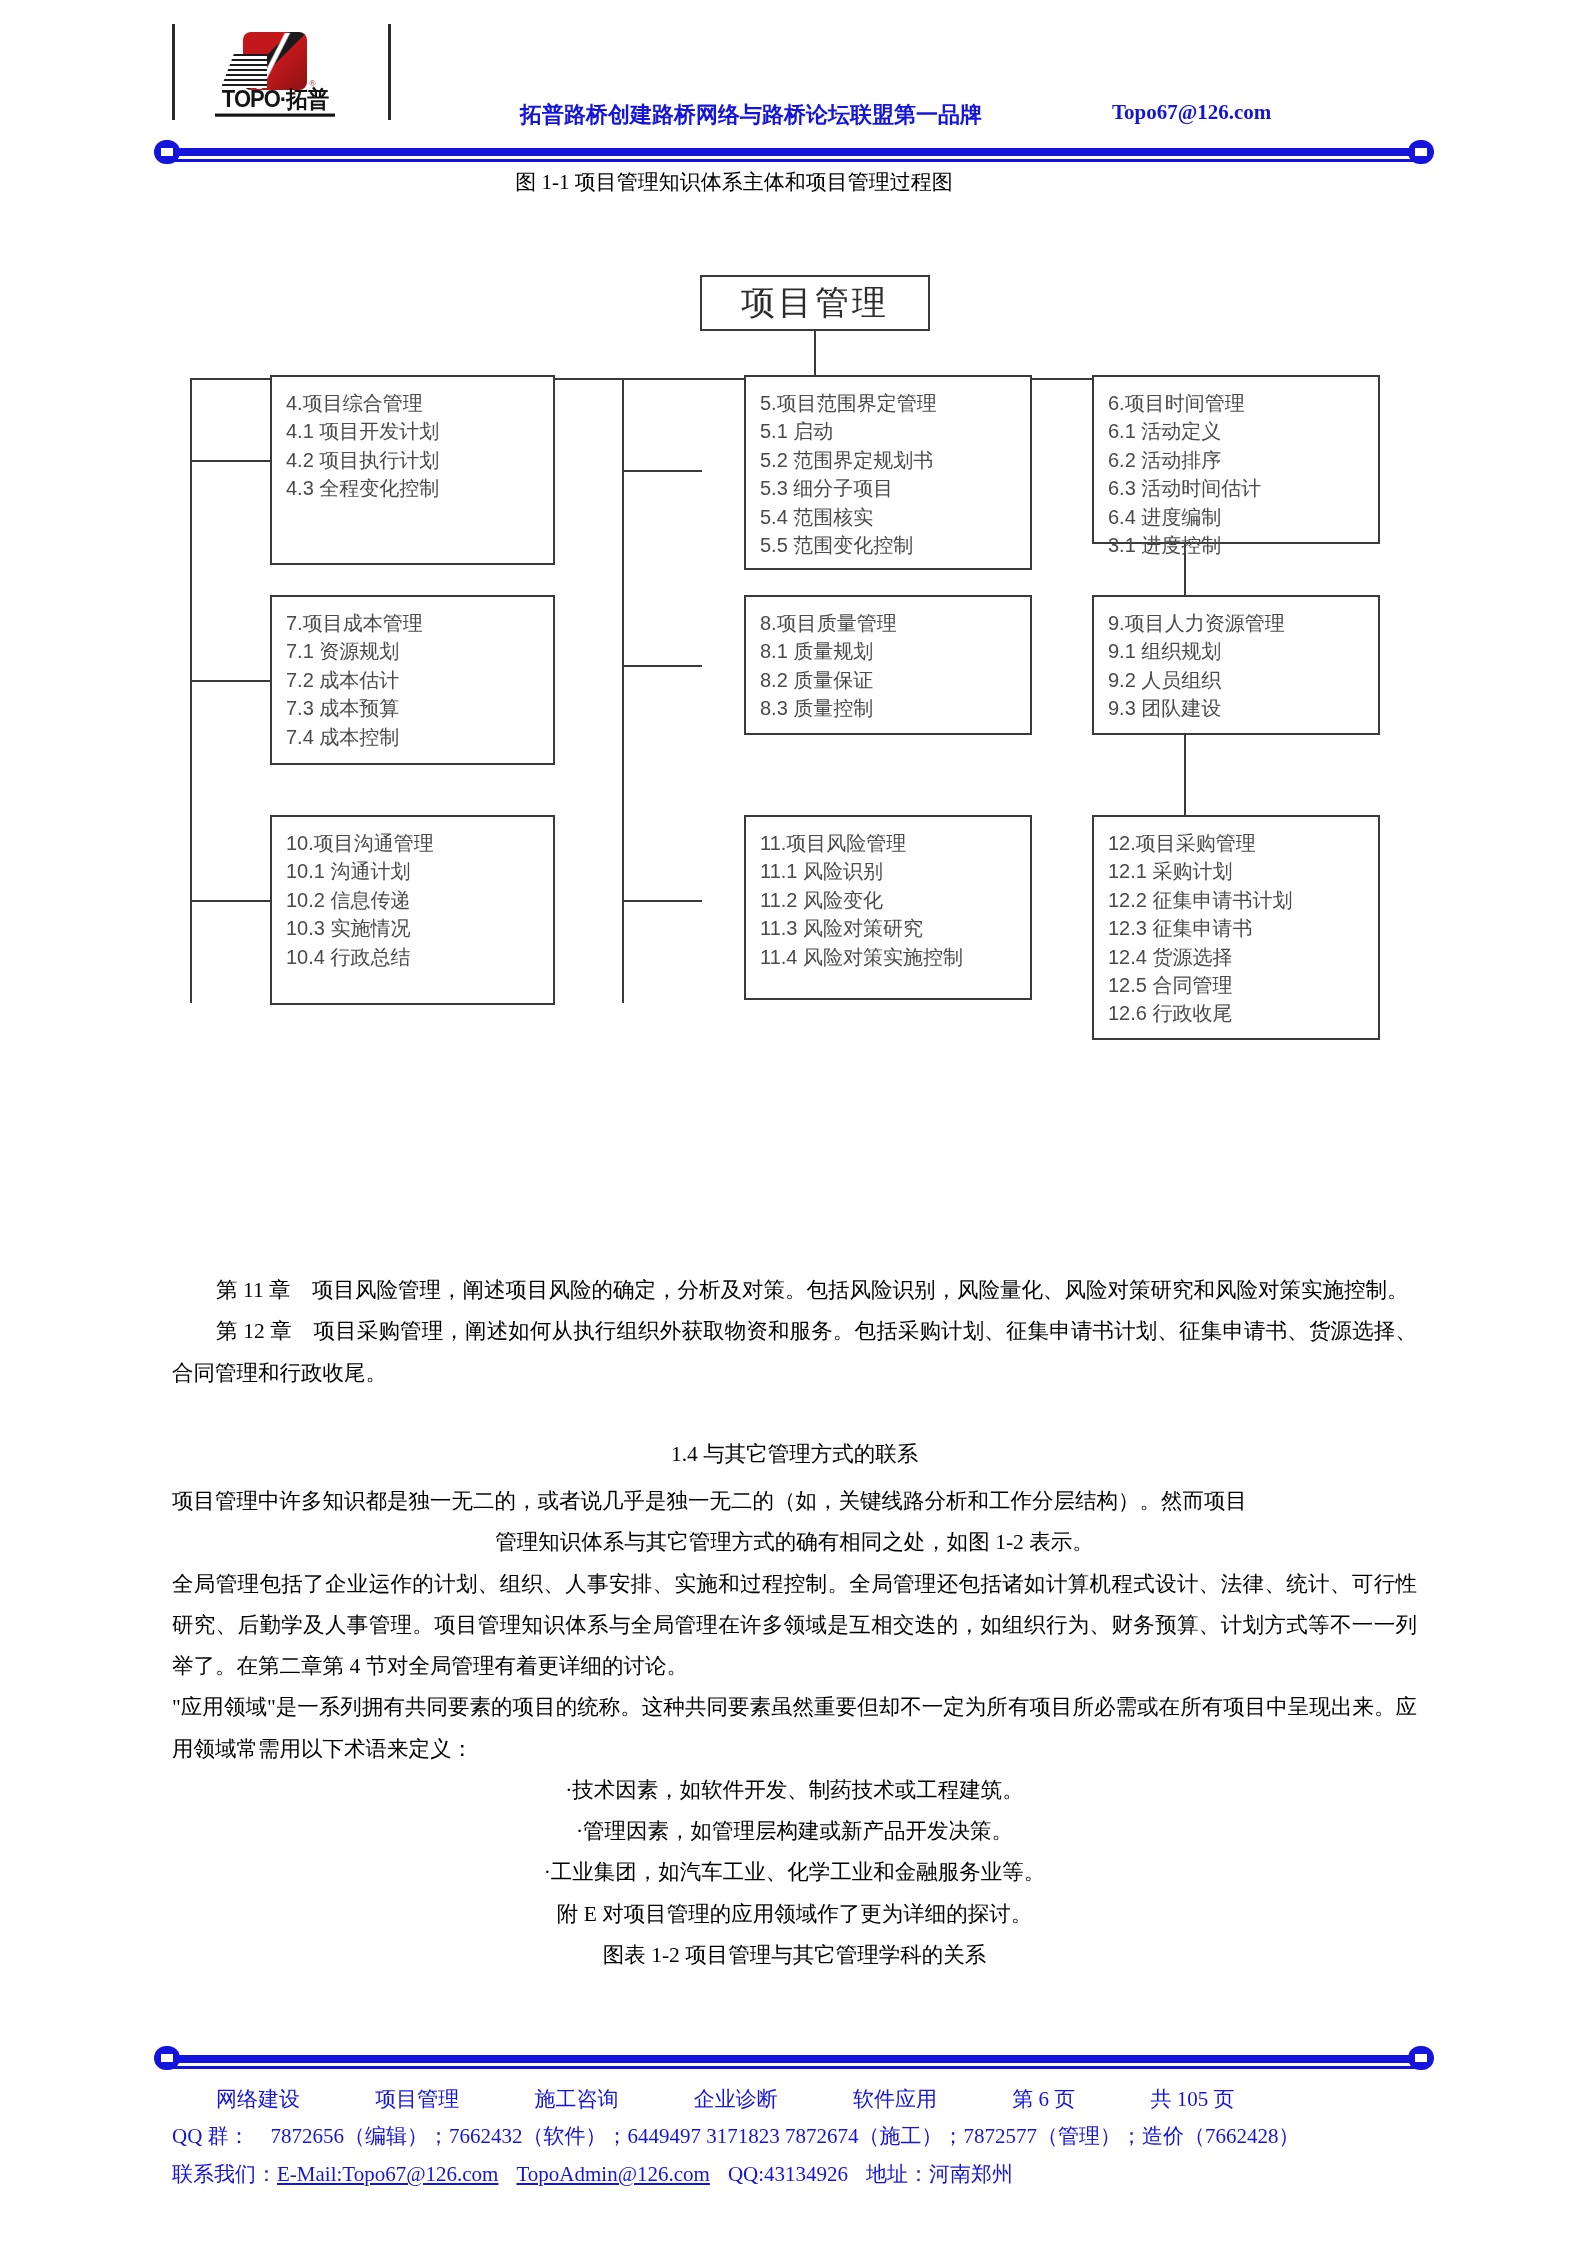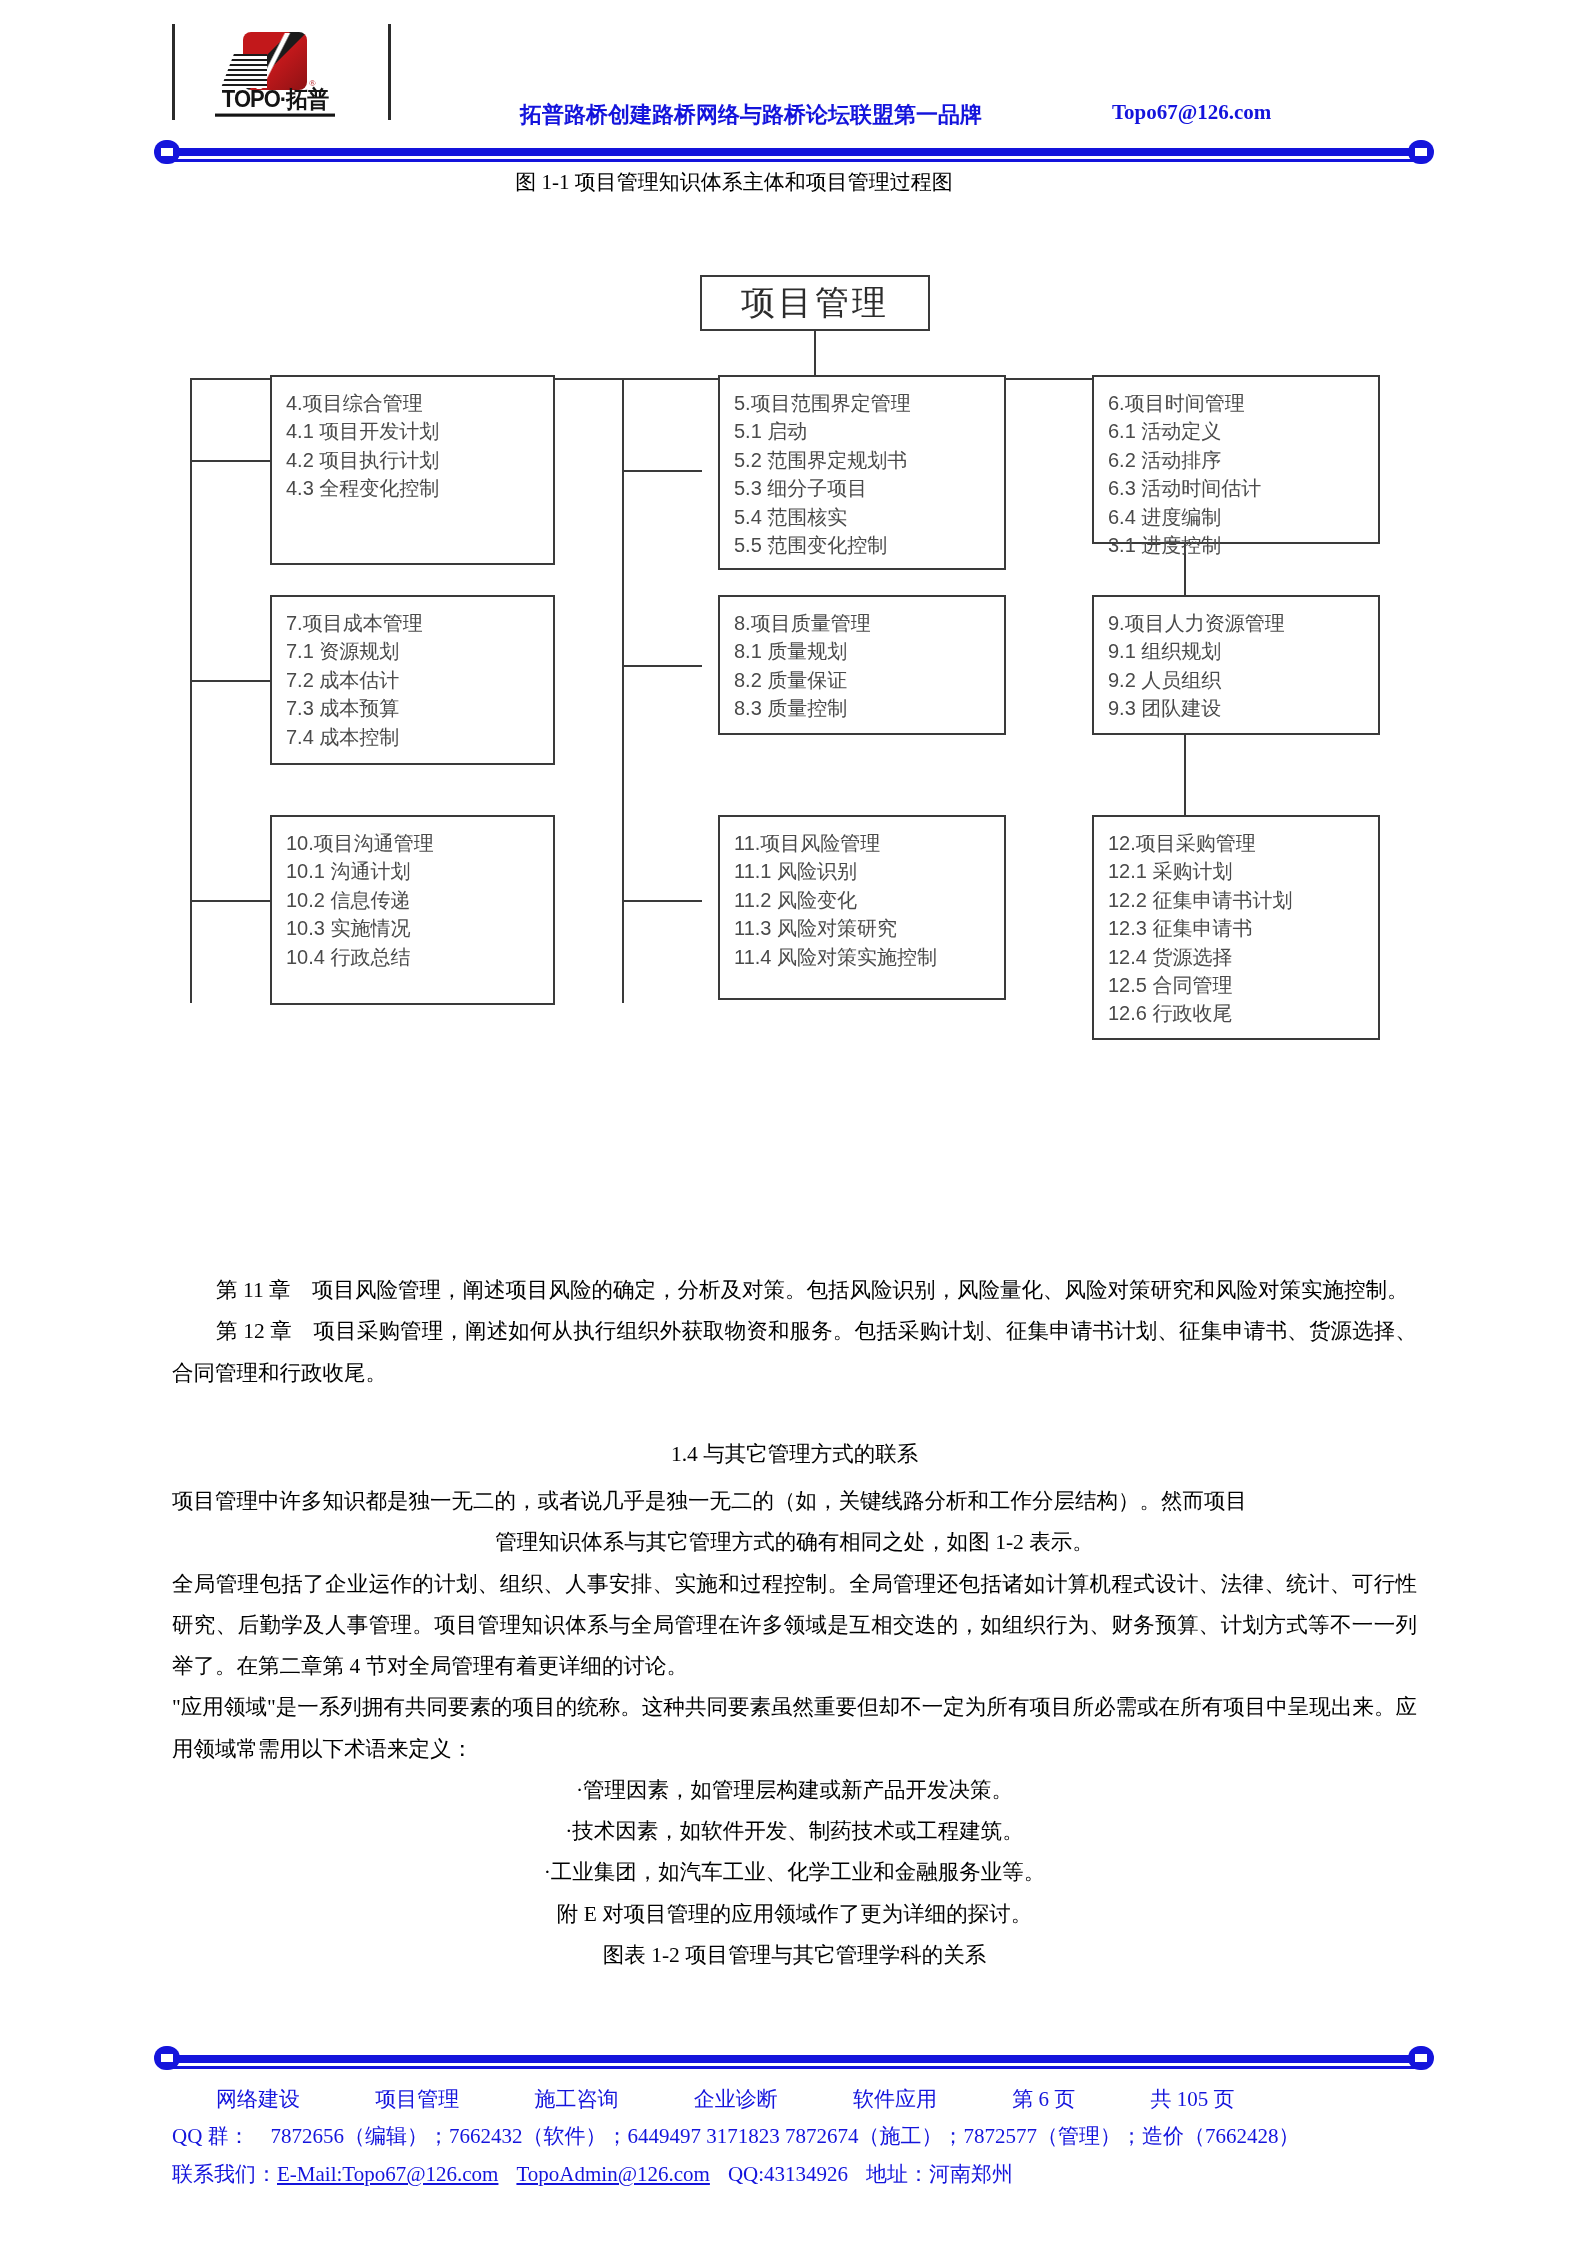--- a/index.html
+++ b/index.html
@@ -180,21 +180,21 @@
     font-size: 34px;
     color: #2c2c2c;
     border-width: 2px;
     letter-spacing: 3px;
   }
   .sub-node {
     padding: 12px 0 12px 14px;
   }
   
   .col-a { left: 270px; width: 285px; }
-  .col-b { left: 718px; width: 288px; }
+  .col-b { left: 744px; width: 288px; }
   .col-c { left: 1092px; width: 288px; }
   
   .row-1 { top: 120px; }
   .row-2 { top: 340px; }
   .row-3 { top: 560px; }
 
   .n4  { height: 190px; }
   .n5  { height: 195px; }
   .n6  { height: 169px; }
   .n7  { height: 170px; }
@@ -385,22 +385,22 @@
 
 <div class="body-text">
   <p class="para indent">第 11 章　项目风险管理，阐述项目风险的确定，分析及对策。包括风险识别，风险量化、风险对策研究和风险对策实施控制。</p>
   <p class="para indent">第 12 章　项目采购管理，阐述如何从执行组织外获取物资和服务。包括采购计划、征集申请书计划、征集申请书、货源选择、合同管理和行政收尾。</p>
   <div class="spacer-sm"></div>
   <div class="sec-title">1.4 与其它管理方式的联系</div>
   <p class="para">项目管理中许多知识都是独一无二的，或者说几乎是独一无二的（如，关键线路分析和工作分层结构）。然而项目</p>
   <p class="para center">管理知识体系与其它管理方式的确有相同之处，如图 1-2 表示。</p>
   <p class="para">全局管理包括了企业运作的计划、组织、人事安排、实施和过程控制。全局管理还包括诸如计算机程式设计、法律、统计、可行性研究、后勤学及人事管理。项目管理知识体系与全局管理在许多领域是互相交迭的，如组织行为、财务预算、计划方式等不一一列举了。在第二章第 4 节对全局管理有着更详细的讨论。</p>
   <p class="para">"应用领域"是一系列拥有共同要素的项目的统称。这种共同要素虽然重要但却不一定为所有项目所必需或在所有项目中呈现出来。应用领域常需用以下术语来定义：</p>
+  <p class="para bullet-line">·技术因素，如软件开发、制药技术或工程建筑。</p>
   <p class="para bullet-line">·管理因素，如管理层构建或新产品开发决策。</p>
-  <p class="para bullet-line">·技术因素，如软件开发、制药技术或工程建筑。</p>
   <p class="para bullet-line">·工业集团，如汽车工业、化学工业和金融服务业等。</p>
   <p class="para center">附 E 对项目管理的应用领域作了更为详细的探讨。</p>
   <p class="para center">图表 1-2 项目管理与其它管理学科的关系</p>
 </div>
 
 <div class="footer">
   <div class="rule-bar footer-rule">
     <div class="bar-thick"></div>
     <div class="bar-thin"></div>
     <div class="rule-cap left"></div>

